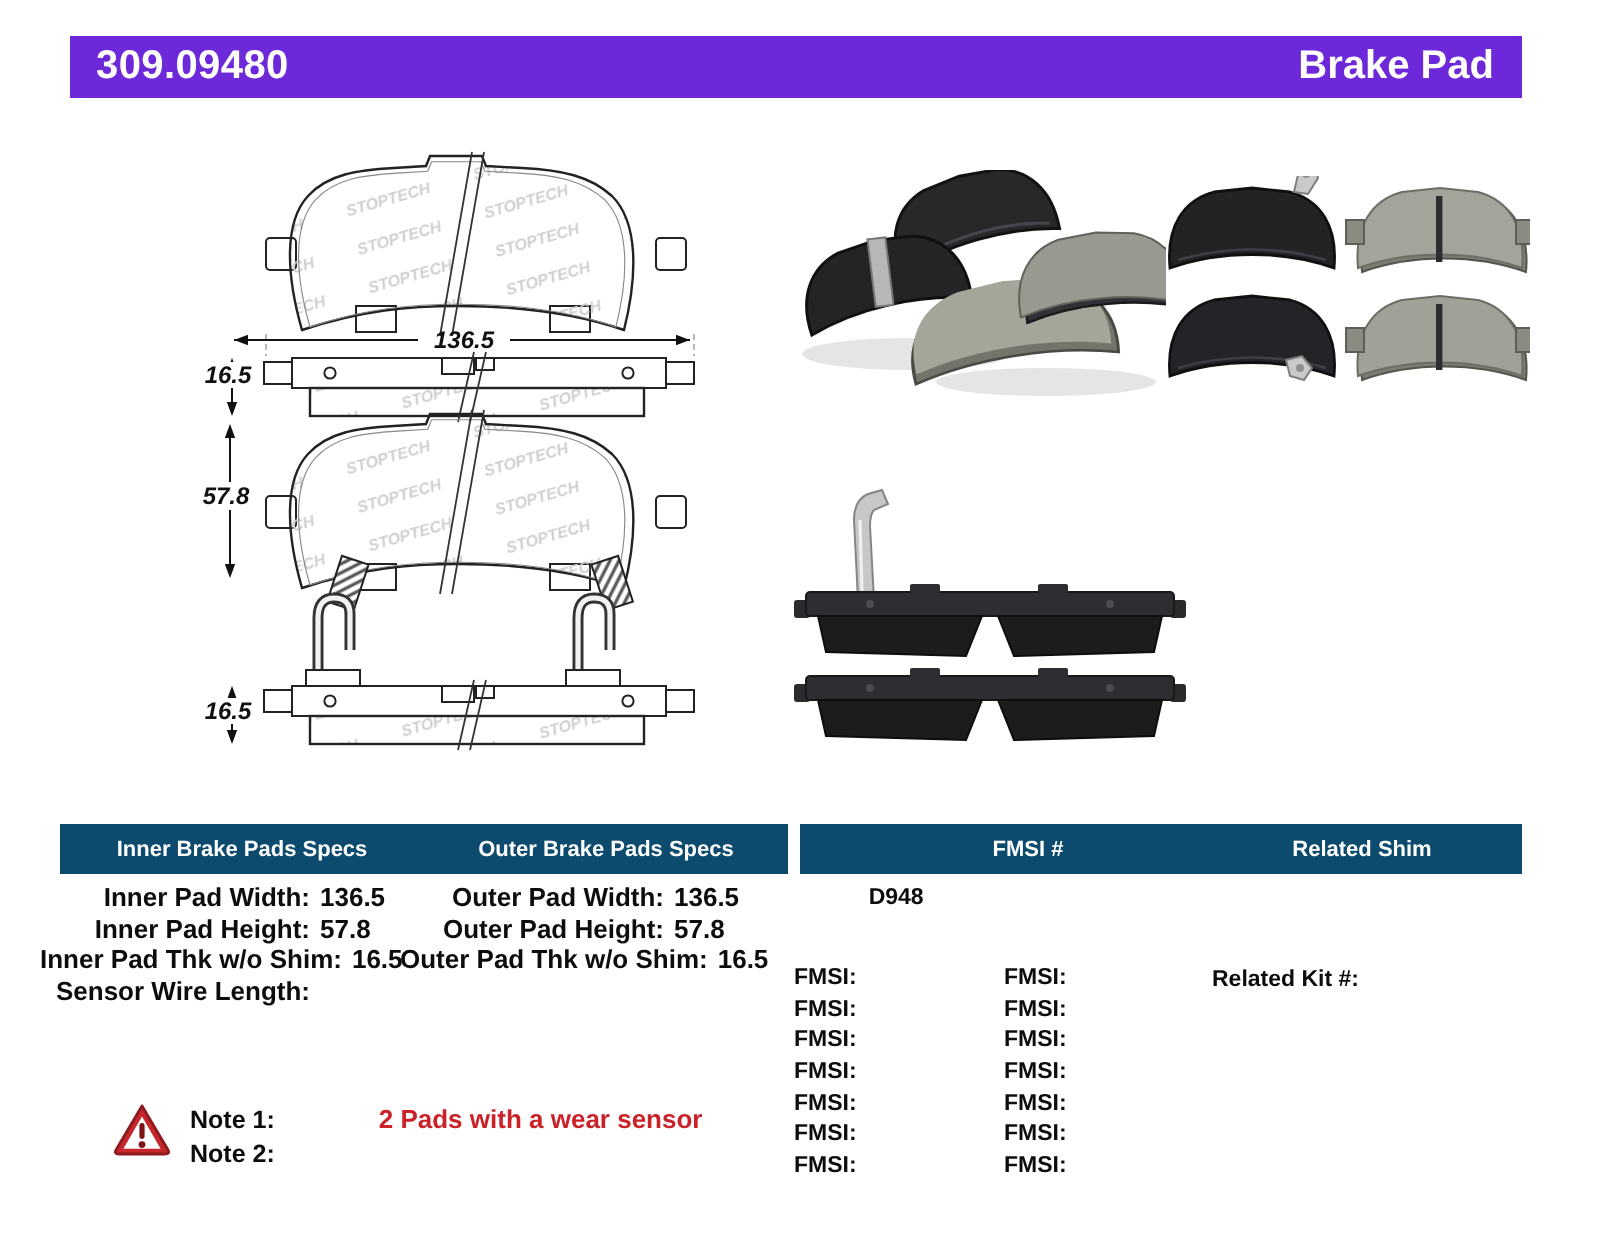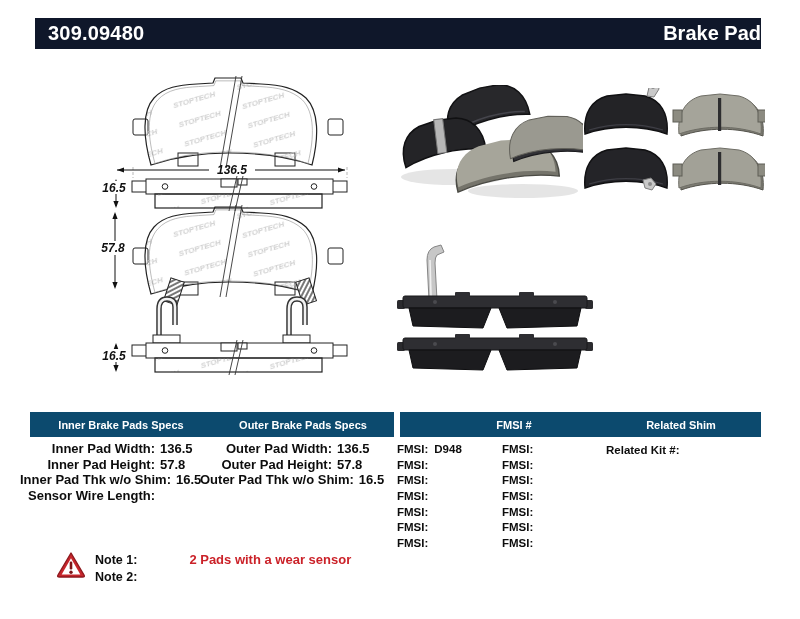--- a/index.html
+++ b/index.html
@@ -1,40 +1,40 @@
 <!DOCTYPE html>
 <html><head>
 <meta charset="utf-8">
 <style>
   html,body{margin:0;padding:0;background:#fff;}
   .page{position:relative;width:800px;height:619px;background:#fff;overflow:hidden;
         font-family:"Liberation Sans",sans-serif;color:#0d0d0d;}
   .abs{position:absolute;}
 
   
-  .header-bar{left:35px;top:18px;width:726px;height:31px;background:#0f172a;color:#fff;
+  .header-bar{left:35px;top:18px;width:726px;height:31px;background:#6d28d9;color:#fff;
     display:flex;align-items:center;justify-content:space-between;
     font-weight:bold;font-size:20px;padding:0;box-sizing:border-box;}
   .header-bar .pn{padding-left:13px;letter-spacing:.2px;}
-  .header-bar .pt{}
+  .header-bar .pt{padding-right:14px;}
 
   
   .tbar{top:412px;height:25px;background:#0c4a6e;color:#fff;display:flex;align-items:center;
         font-weight:bold;font-size:11px;}
   .tbar .half{flex:1;text-align:center;}
   .tbar.center{justify-content:center;}
 
   
   .spec-col{font-size:13px;font-weight:bold;line-height:15.5px;}
   .spec-row{display:flex;height:15.5px;}
   .spec-row .lbl{flex:1;text-align:right;white-space:nowrap;}
   .spec-row .val{width:48px;text-align:left;padding-left:5px;white-space:nowrap;}
   .fmsi-col{font-size:11.5px;font-weight:bold;line-height:15.7px;}
   .fmsi-row{display:flex;height:15.7px;}
-  .fmsi-row .lbl{white-space:nowrap;}
+  .fmsi-row .lbl{white-space:nowrap;margin-top:40px;}
   .fmsi-row .val{padding-left:6px;white-space:nowrap;}
   .rel-col{font-size:11.5px;font-weight:bold;line-height:15.5px;}
 
   
   .notes{left:95px;top:552px;font-size:12.5px;font-weight:bold;line-height:16.5px;}
   .note-row{display:flex;height:16.5px;align-items:baseline;gap:43px;}
   .note-red{color:#cb2229;margin-left:9px;font-size:13px;}
 
   svg{display:block;}
   .ln{fill:#fff;stroke:#222;stroke-width:1;}

